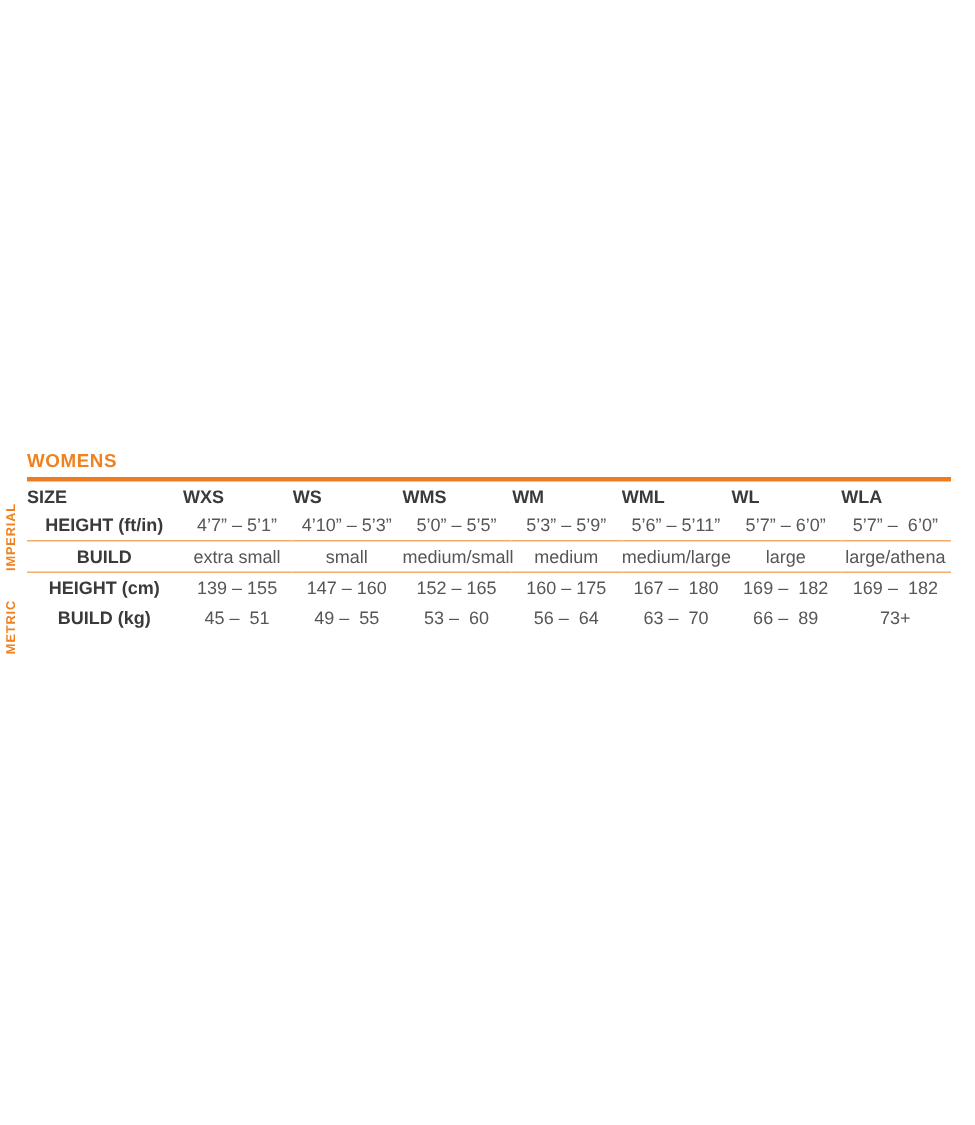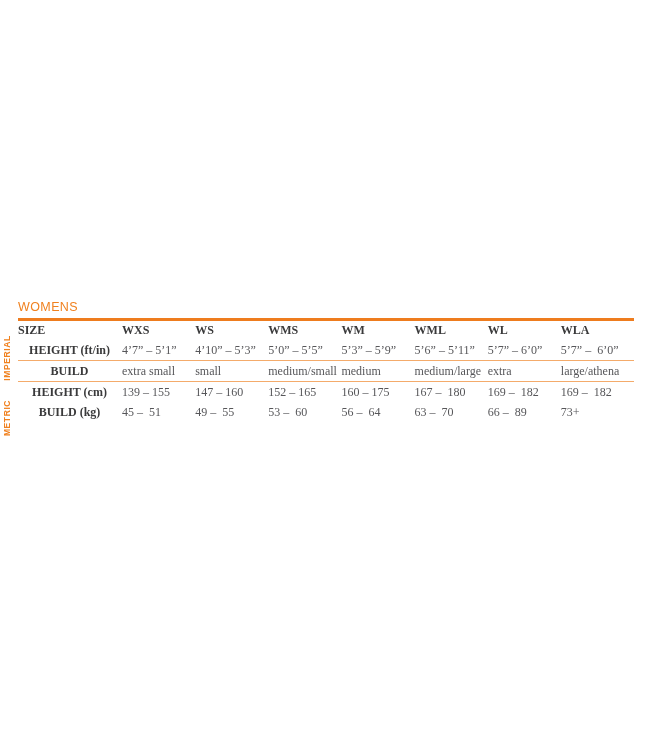--- a/index.html
+++ b/index.html
@@ -10,37 +10,36 @@
     position: relative;
     overflow: hidden;
   }
   .size-chart {
     position: absolute;
     left: 18px; top: 300px;
     width: 616px;
   }
   .chart-title {
     color: #F0811F;
-    font-weight: normal;
+    font-weight: bold;
     font-size: 12.5px;
     line-height: 14px;
     letter-spacing: 0.4px;
     margin: 0 0 4px 0;
   }
   .thick-rule {
     height: 3px;
     background: #EE7C1E;
     margin: 0;
   }
   table.size-table {
     border-collapse: collapse;
     table-layout: fixed;
     width: 616px;
     margin-top: 0;
-    font-family: Liberation Serif, serif;
   }
   col.label-col { width: 104px; }
   th, td {
     padding: 0 1px 0 0;
     font-size: 12px;
     height: 20px;
     vertical-align: middle;
   }
   tr.header-row th { height: 19px; }
   th {
@@ -48,21 +47,21 @@
     color: #3A3A3B;
     font-weight: bold;
   }
   th.size-header { text-align: left; }
   td.row-label {
     text-align: center;
     font-weight: bold;
     color: #3A3A3B;
   }
   td.value {
-    text-align: left;
+    text-align: center;
     color: #565659;
     white-space: pre;
   }
   tr.build-row td {
     border-top: 1.5px solid #F4AB6B;
     border-bottom: 1.5px solid #F4AB6B;
   }
   .v-label {
     position: absolute;
     color: #F0811F;
@@ -114,21 +113,21 @@
       <td class="value">5’7” – 6’0”</td>
       <td class="value">5’7” –  6’0”</td>
     </tr>
     <tr class="build-row">
       <td class="row-label">BUILD</td>
       <td class="value">extra small</td>
       <td class="value">small</td>
       <td class="value">medium/small</td>
       <td class="value">medium</td>
       <td class="value">medium/large</td>
-      <td class="value">extra</td>
+      <td class="value">large</td>
       <td class="value">large/athena</td>
     </tr>
     <tr>
       <td class="row-label">HEIGHT (cm)</td>
       <td class="value">139 – 155</td>
       <td class="value">147 – 160</td>
       <td class="value">152 – 165</td>
       <td class="value">160 – 175</td>
       <td class="value">167 –  180</td>
       <td class="value">169 –  182</td>

